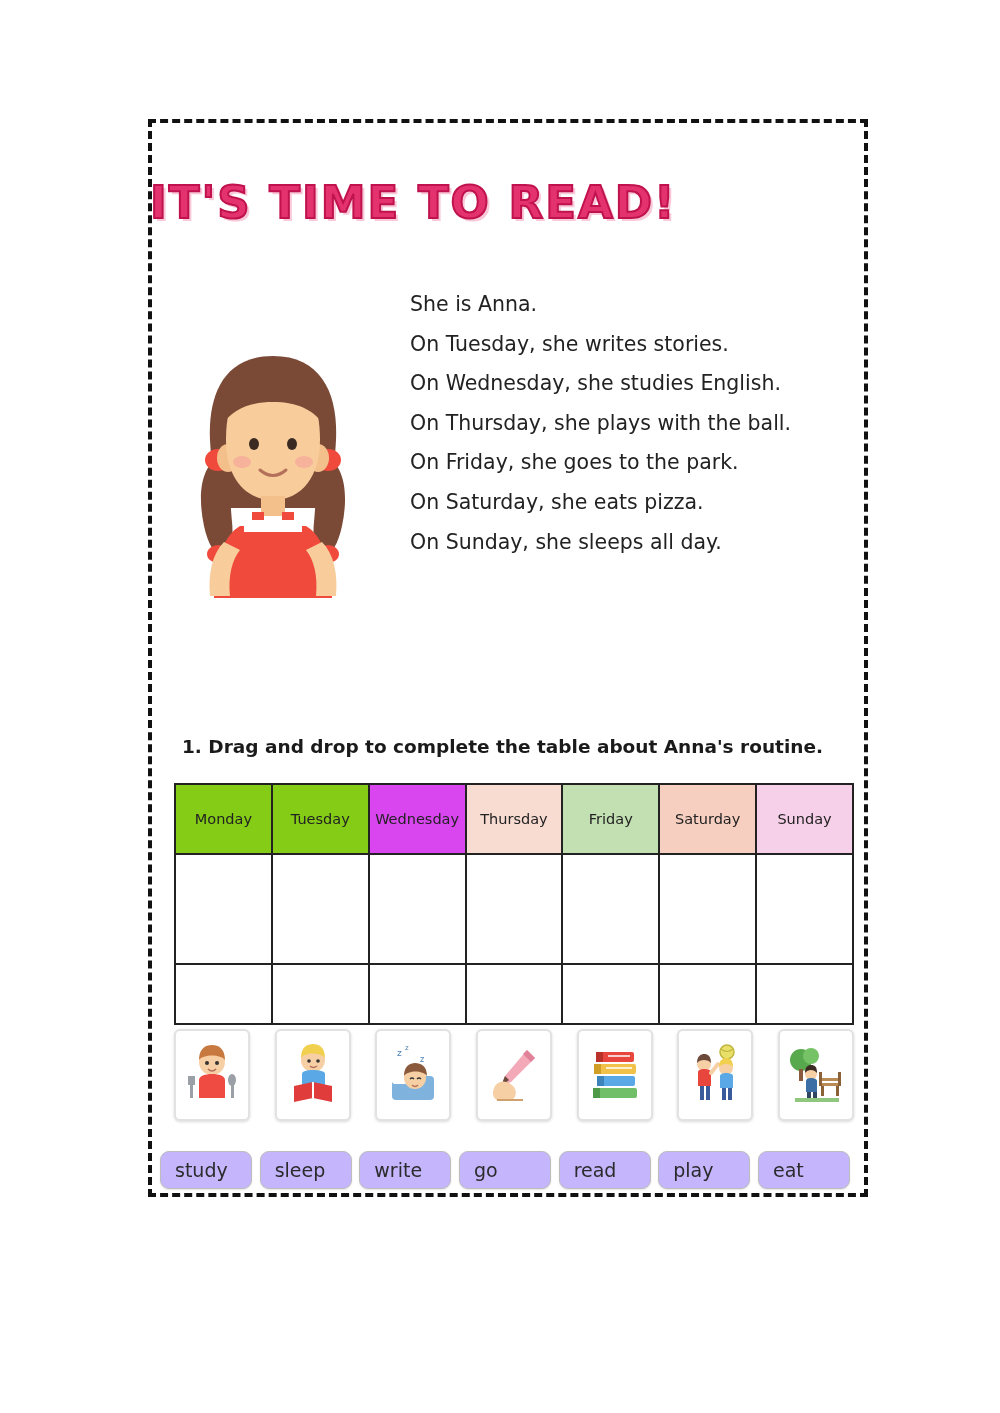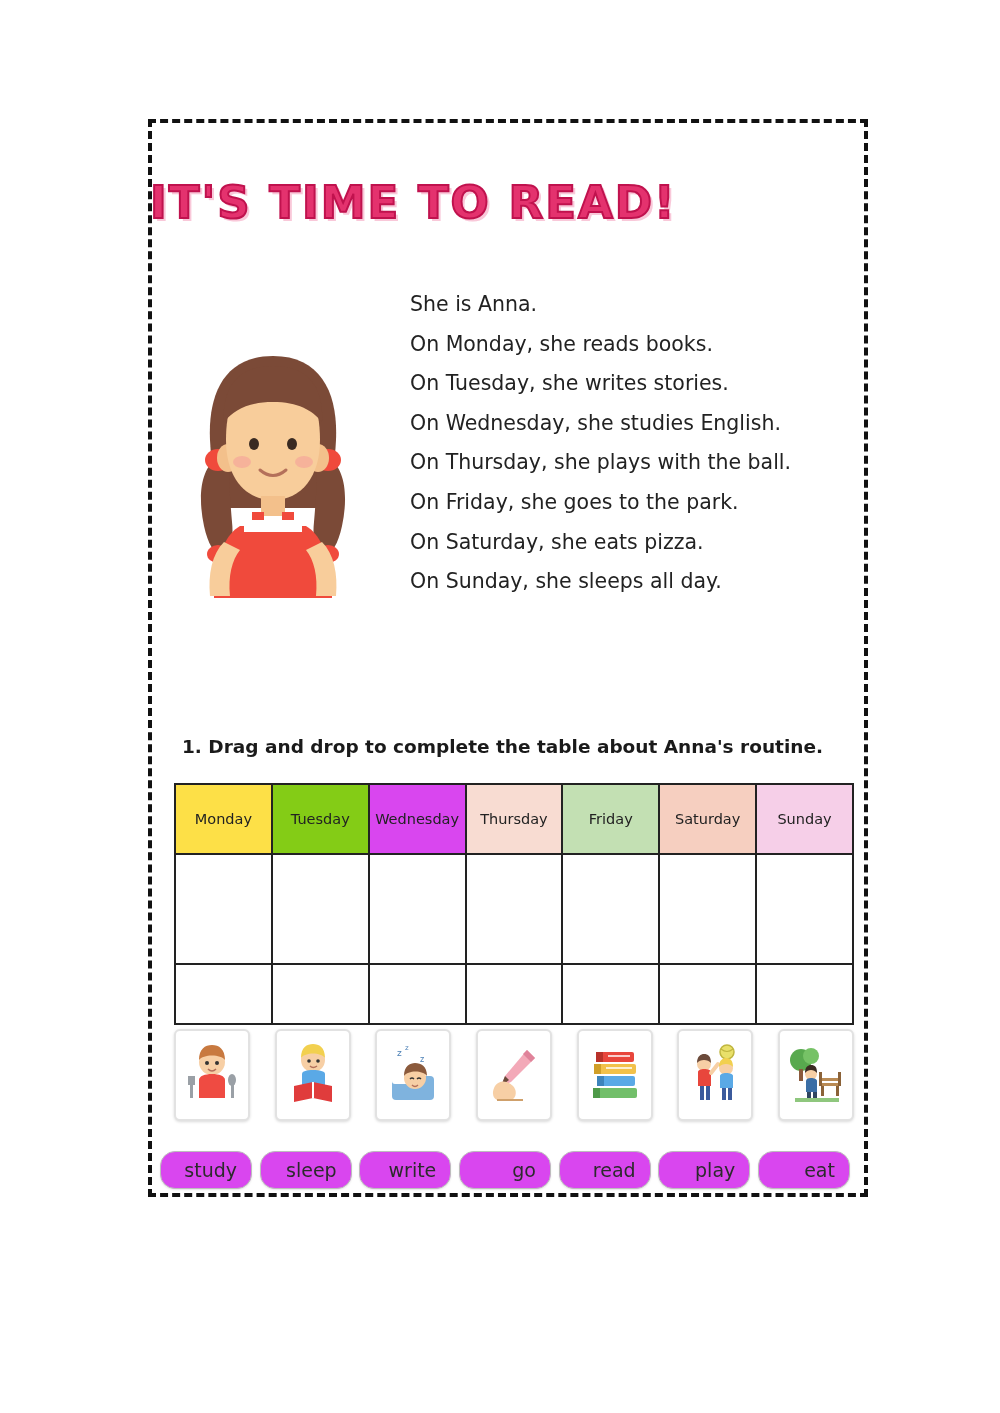--- a/index.html
+++ b/index.html
@@ -125,25 +125,25 @@
     left: 160px;
     top: 1151px;
     width: 690px;
     display: flex;
     justify-content: space-between;
   }
   .word {
     min-width: 62px;
     padding: 7px 14px;
     border: 1.5px solid #bdbdbd;
-    border-radius: 15px;
-    background: #d946ef;
+    border-radius: 9px;
+    background: #c4b5fd;
     font-size: 19px;
     color: #2b2b2b;
-    text-align: right;
+    text-align: left;
     font-family: "DejaVu Sans", sans-serif;
     box-shadow: 0 1px 2px rgba(0,0,0,0.10);
   }
 </style>
 </head>
 <body>
 
 <div id="sheet">
 
   <div class="dashed-frame"></div>
@@ -187,35 +187,34 @@
 
       <path d="M66 172 L124 172 L124 184 L66 184 Z" fill="#ffffff"></path>
 
       <path d="M46 194 C34 206 30 226 32 248 L52 248 C50 228 54 212 62 202 Z" fill="#f8cd9b"></path>
       <path d="M144 194 C156 206 160 226 158 248 L138 248 C140 228 136 212 128 202 Z" fill="#f8cd9b"></path>
     </svg>
   </div>
 
   <div class="story">
     <p>She is Anna.</p>
-    <p>On Monday, she reads books.</p>
     <p>On Tuesday, she writes stories.</p>
     <p>On Wednesday, she studies English.</p>
     <p>On Thursday, she plays with the ball.</p>
     <p>On Friday, she goes to the park.</p>
     <p>On Saturday, she eats pizza.</p>
     <p>On Sunday, she sleeps all day.</p>
   </div>
 
   <div class="instruction">1. Drag and drop to complete the table about Anna's routine.</div>
 
   <table class="routine">
     <tbody>
         <tr>
-      <th style="background:#fde047">Monday</th>
+      <th style="background:#84cc16">Monday</th>
       <th style="background:#84cc16">Tuesday</th>
       <th style="background:#d946ef">Wednesday</th>
       <th style="background:#f8dcd2">Thursday</th>
       <th style="background:#c3e0b3">Friday</th>
       <th style="background:#f6cfc0">Saturday</th>
       <th style="background:#f6cfe8">Sunday</th>
     </tr>
     <tr>
       <td class="dropzone-tall"></td>
       <td class="dropzone-tall"></td>

